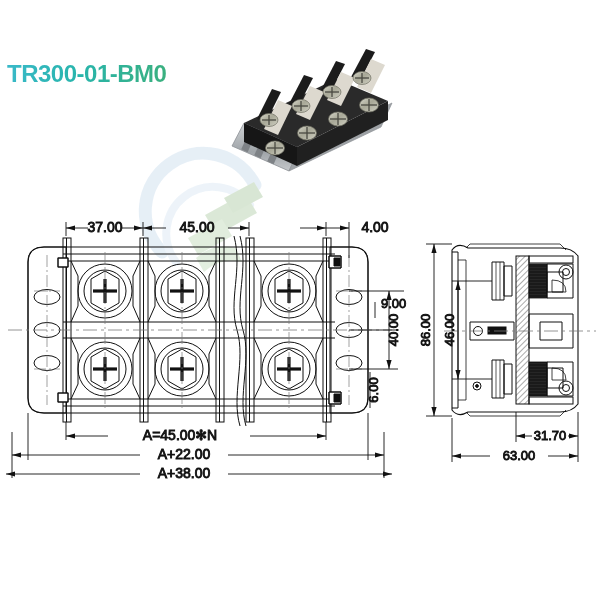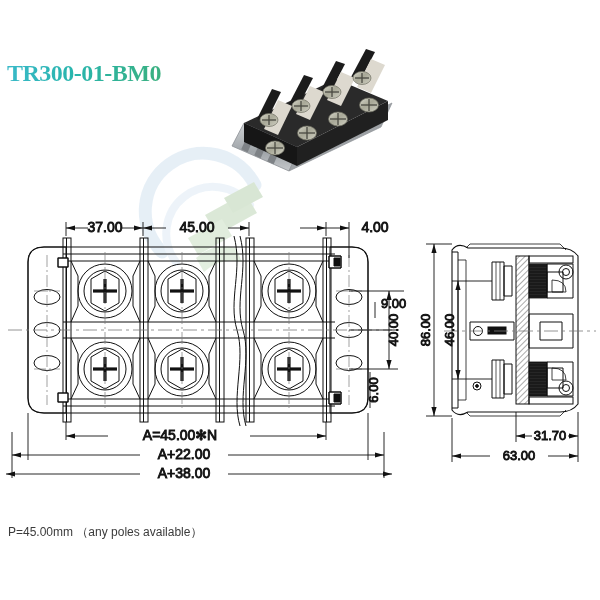--- a/index.html
+++ b/index.html
@@ -19,40 +19,39 @@
     left:7px; top:60px;
     font-size:24px;
     font-weight:bold;
     letter-spacing:-0.5px;
     color:#2cb6b6;
     background:linear-gradient(100deg,#3ab9c9 0%, #28b5ac 45%, #3bb07e 100%);
     -webkit-background-clip:text;
     background-clip:text;
     -webkit-text-fill-color:transparent;
     white-space:nowrap;
-    font-family:Liberation Serif, serif;
+    font-family:Liberation Sans, sans-serif;
   }
   .caption{
     position:absolute;
     left:8px; top:524px;
     font-size:12px;
     color:#3b3b3b;
     white-space:nowrap;
     font-family:"Liberation Sans", sans-serif;
   }
   svg{display:block;}
   svg text{font-family:"Liberation Sans", sans-serif; fill:#111; }
 </style>
 </head>
 <body>
 
 <div id="sheet">
 
   <div class="title">TR300-01-BM0</div>
-  <div class="caption">P=45.00mm （any poles available）</div>
 
   <svg width="600" height="600" viewBox="0 0 600 600">
     <defs>
       <linearGradient id="metalScrew" x1="0" y1="0" x2="1" y2="1">
         <stop offset="0%" stop-color="#d8d8cc"></stop>
         <stop offset="45%" stop-color="#a8a897"></stop>
         <stop offset="100%" stop-color="#cfcfc2"></stop>
       </linearGradient>
       <linearGradient id="metalBracket" x1="0" y1="0" x2="0" y2="1">
         <stop offset="0%" stop-color="#cfd2d5"></stop>

